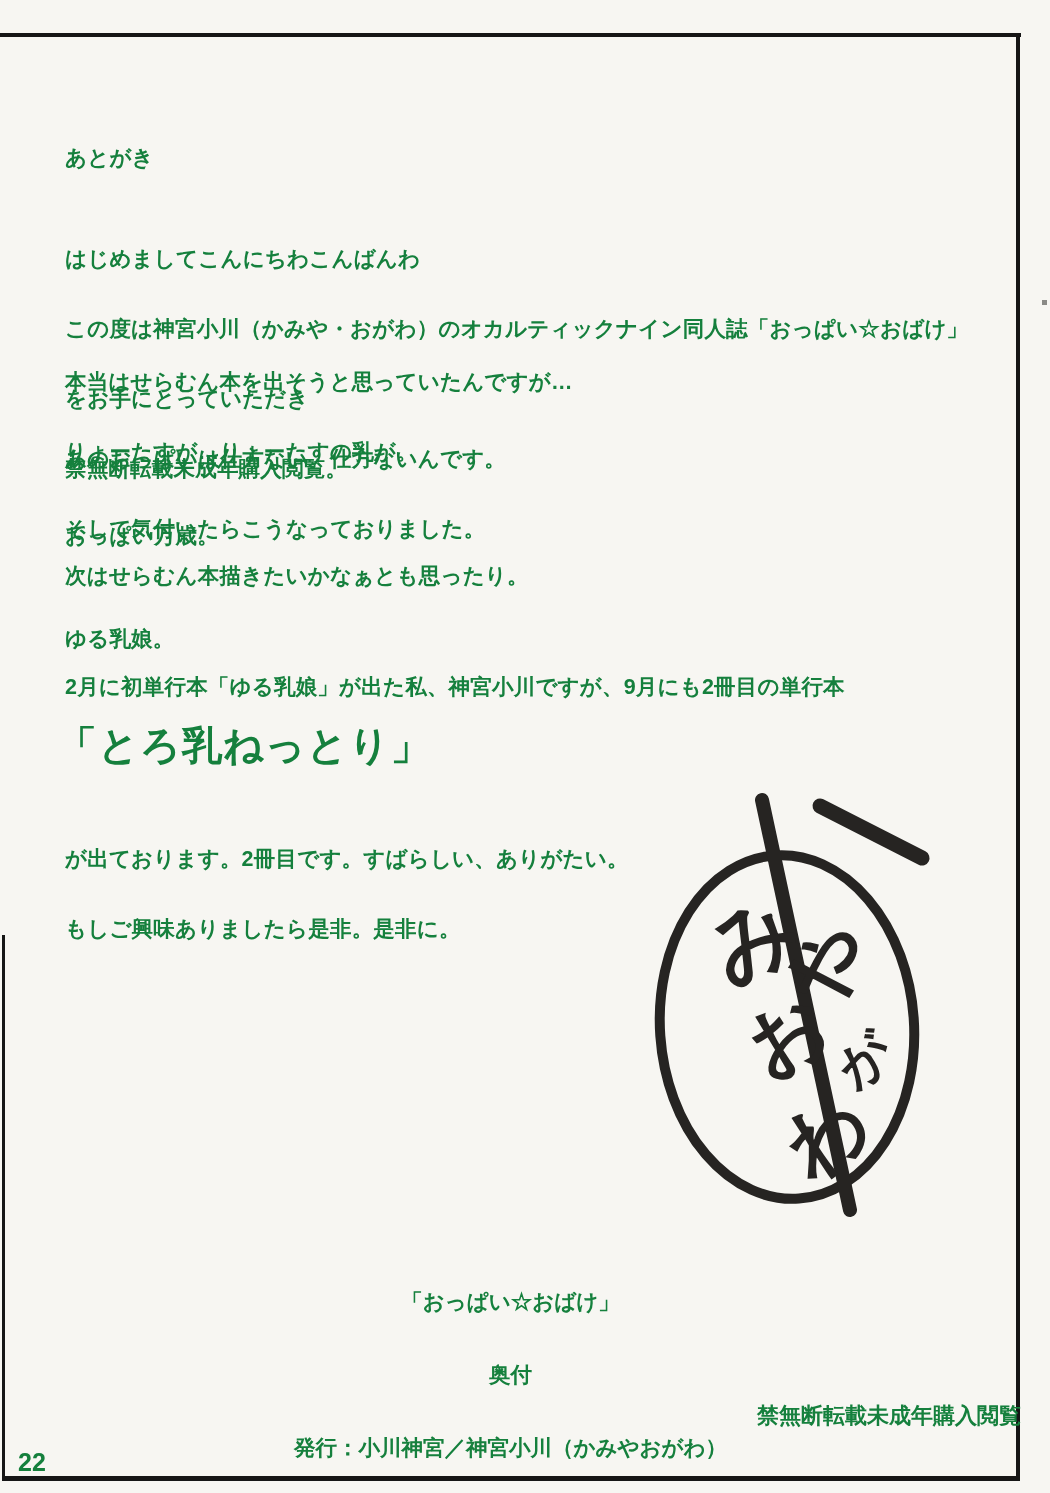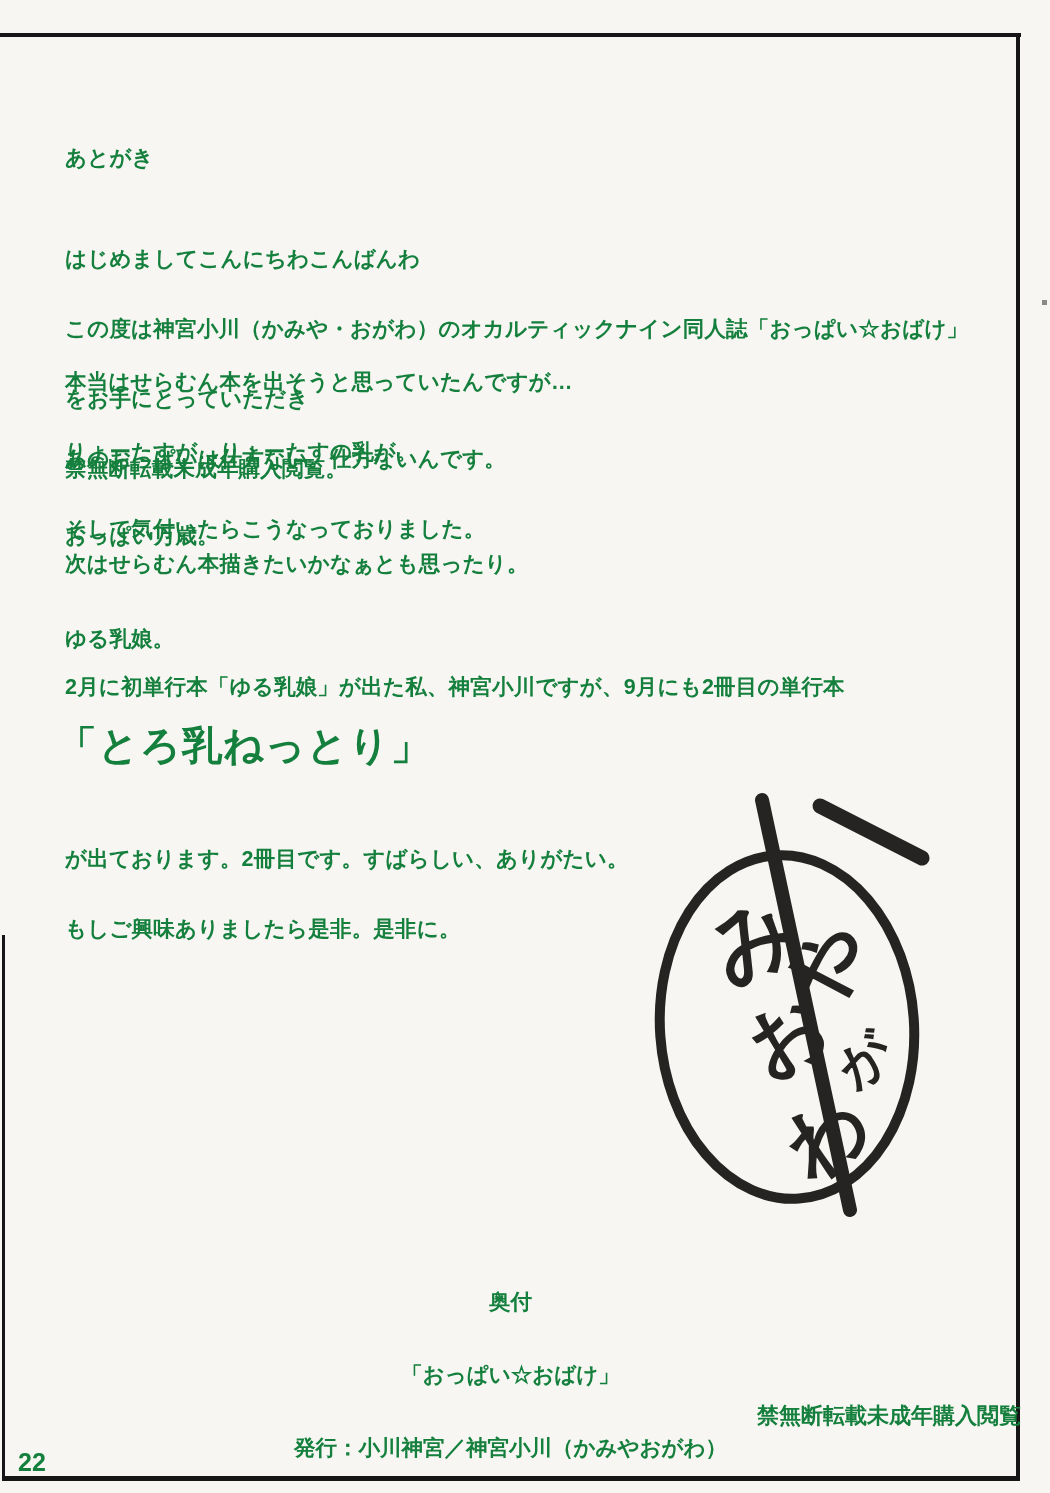--- a/index.html
+++ b/index.html
@@ -115,21 +115,21 @@
 
   <div class="block" style="top:401px">
     <div class="line">あのおっぱいは仕方ない。仕方ないんです。</div>
     <div class="line">そして気付いたらこうなっておりました。</div>
   </div>
 
   <div class="block" style="top:478px">
     <div class="line">おっぱい万歳。</div>
   </div>
 
-  <div class="block" style="top:553px">次はせらむん本描きたいかなぁとも思ったり。</div>
+  <div class="block" style="top:565px">次はせらむん本描きたいかなぁとも思ったり。</div>
 
   <div class="block" style="top:628px">ゆる乳娘。</div>
 
   <div class="block" style="top:676px">2月に初単行本「ゆる乳娘」が出た私、神宮小川ですが、9月にも2冊目の単行本</div>
 
   <div class="block book-title" style="top:721px">「とろ乳ねっとり」</div>
 
   <div class="block" style="top:801px">
     <div class="line">が出ております。2冊目です。すばらしい、ありがたい。</div>
     <div class="line">もしご興味ありましたら是非。是非に。</div>
@@ -143,22 +143,22 @@
     <line x1="134" y1="22" x2="222" y2="432" stroke="#262422" stroke-width="14" stroke-linecap="round"></line>
     <line x1="192" y1="28" x2="294" y2="80" stroke="#262422" stroke-width="15" stroke-linecap="round"></line>
     <text x="125" y="160" font-size="86" text-anchor="middle" dominant-baseline="central" transform="rotate(-30 125 160)">み</text>
     <text x="200" y="186" font-size="80" text-anchor="middle" dominant-baseline="central" transform="rotate(-38 200 186)">や</text>
     <text x="159" y="256" font-size="78" text-anchor="middle" dominant-baseline="central" transform="rotate(-30 159 256)">お</text>
     <text x="236" y="281" font-size="52" text-anchor="middle" dominant-baseline="central" transform="rotate(-38 236 281)">が</text>
     <text x="198" y="356" font-size="80" text-anchor="middle" dominant-baseline="central" transform="rotate(-35 198 356)">わ</text>
   </svg>
 
   <div class="colophon">
+    <div class="line">「おっぱい☆おばけ」</div>
     <div class="line">奥付</div>
-    <div class="line">「おっぱい☆おばけ」</div>
     <div class="line">発行：小川神宮／神宮小川（かみやおがわ）</div>
     
     
     
   </div>
 
   <div class="notice">禁無断転載未成年購入閲覧</div>
 
   <div class="page-number">22</div>
 

